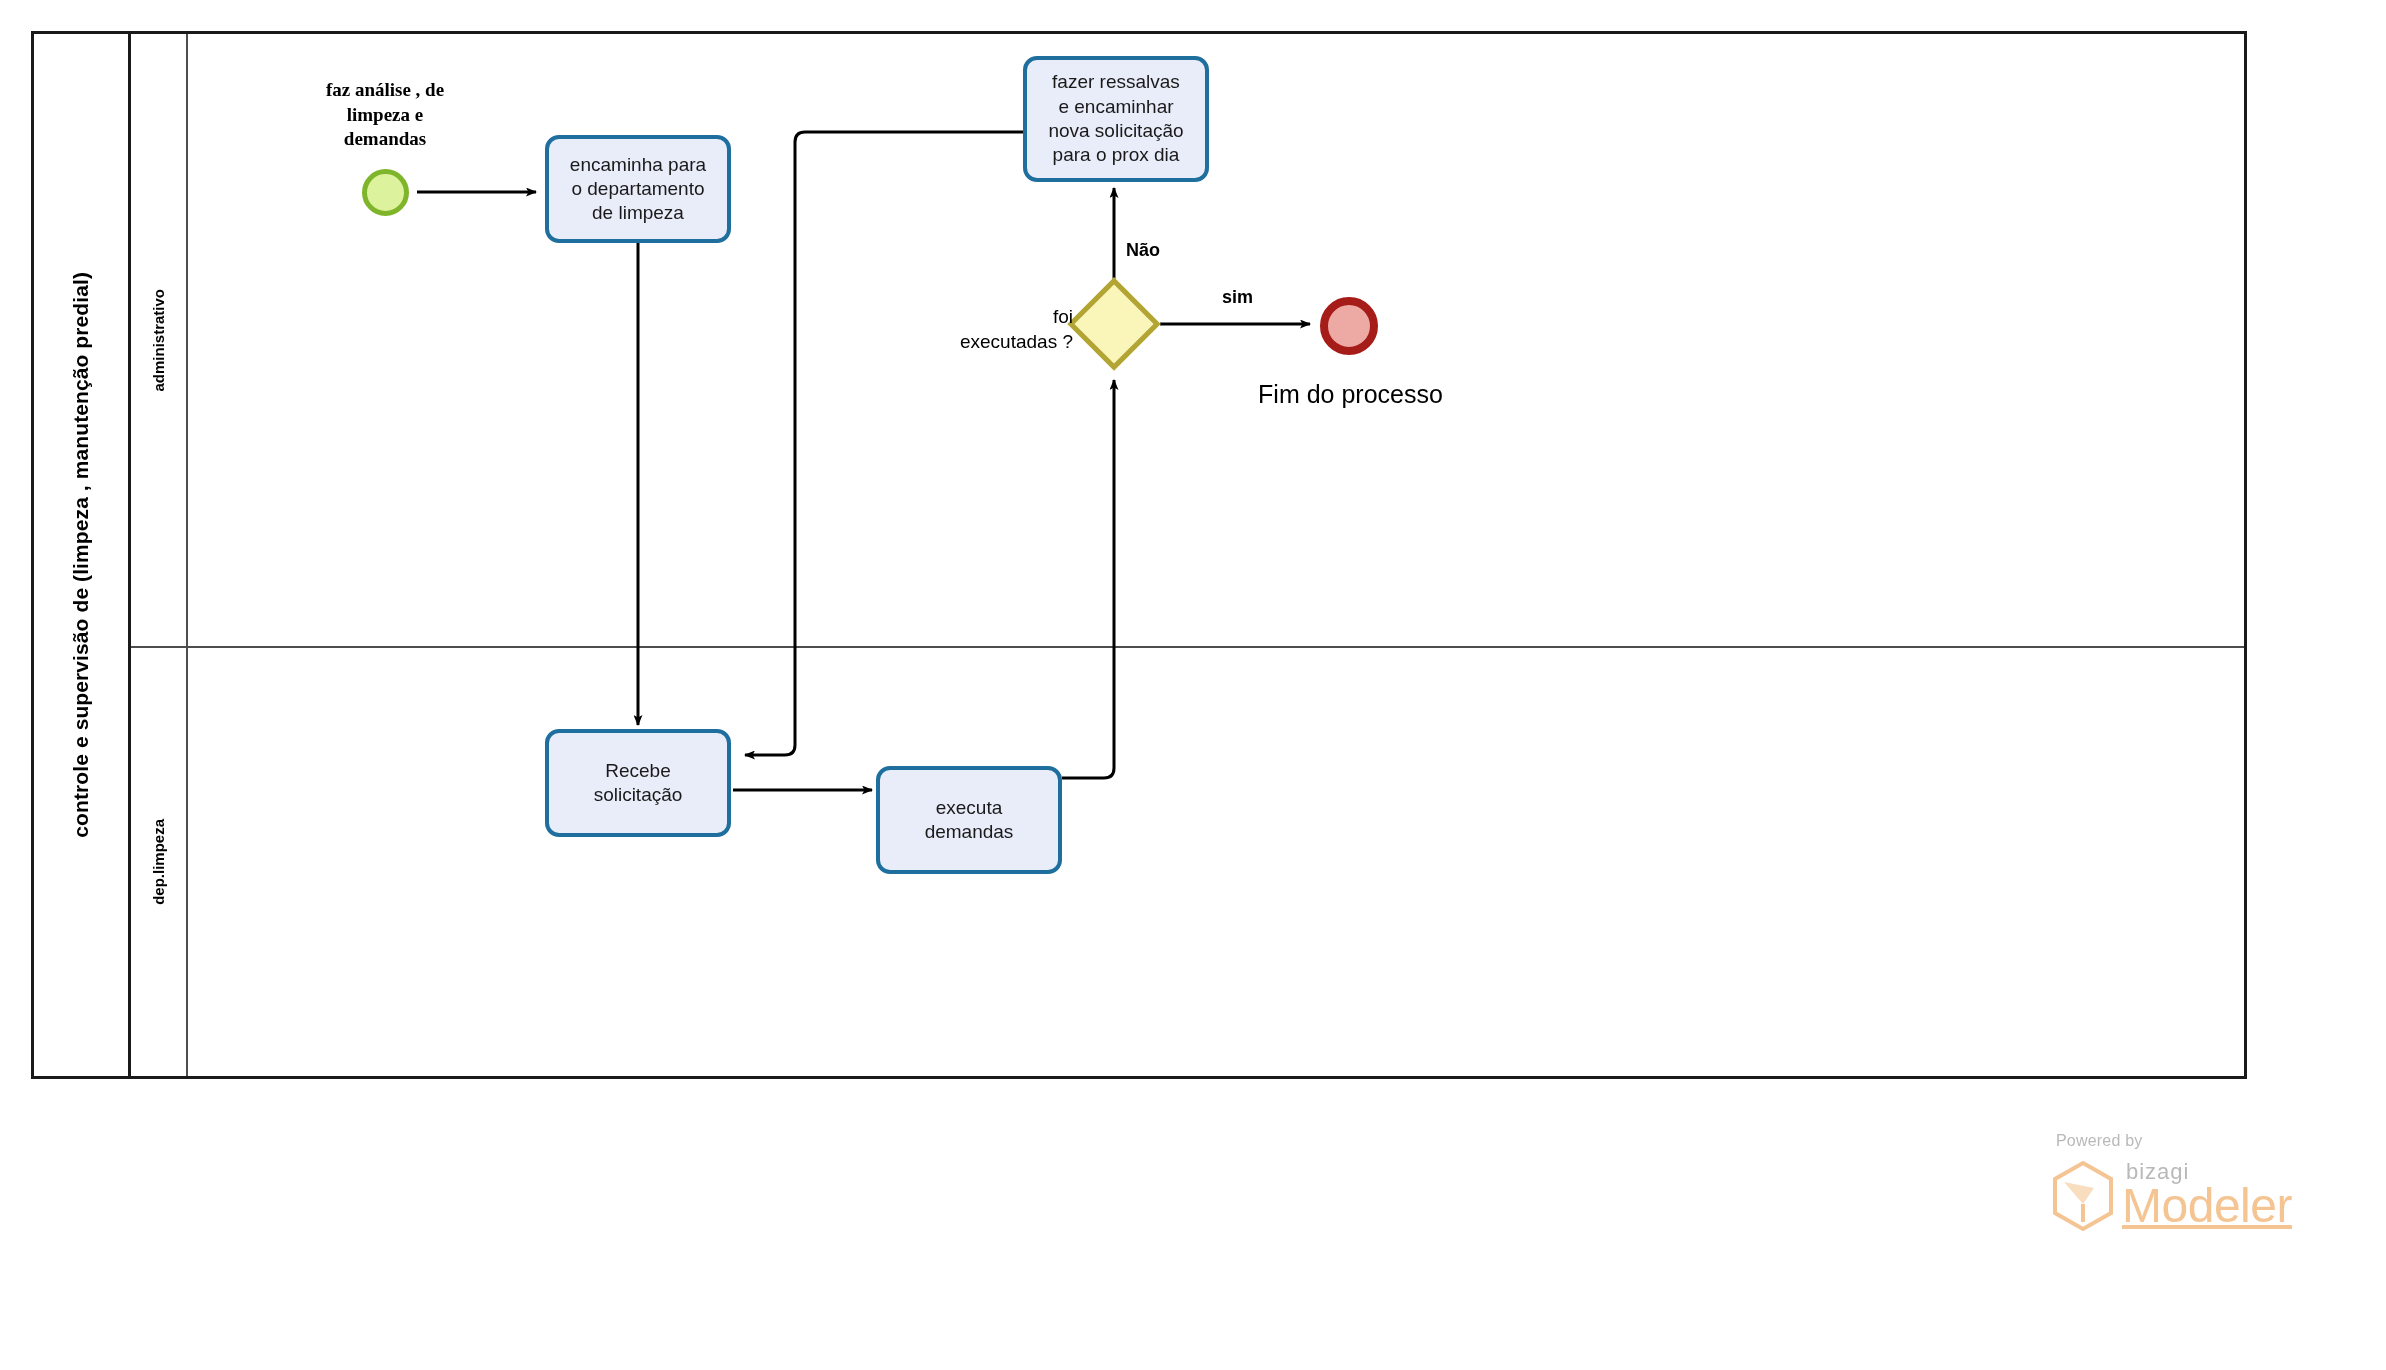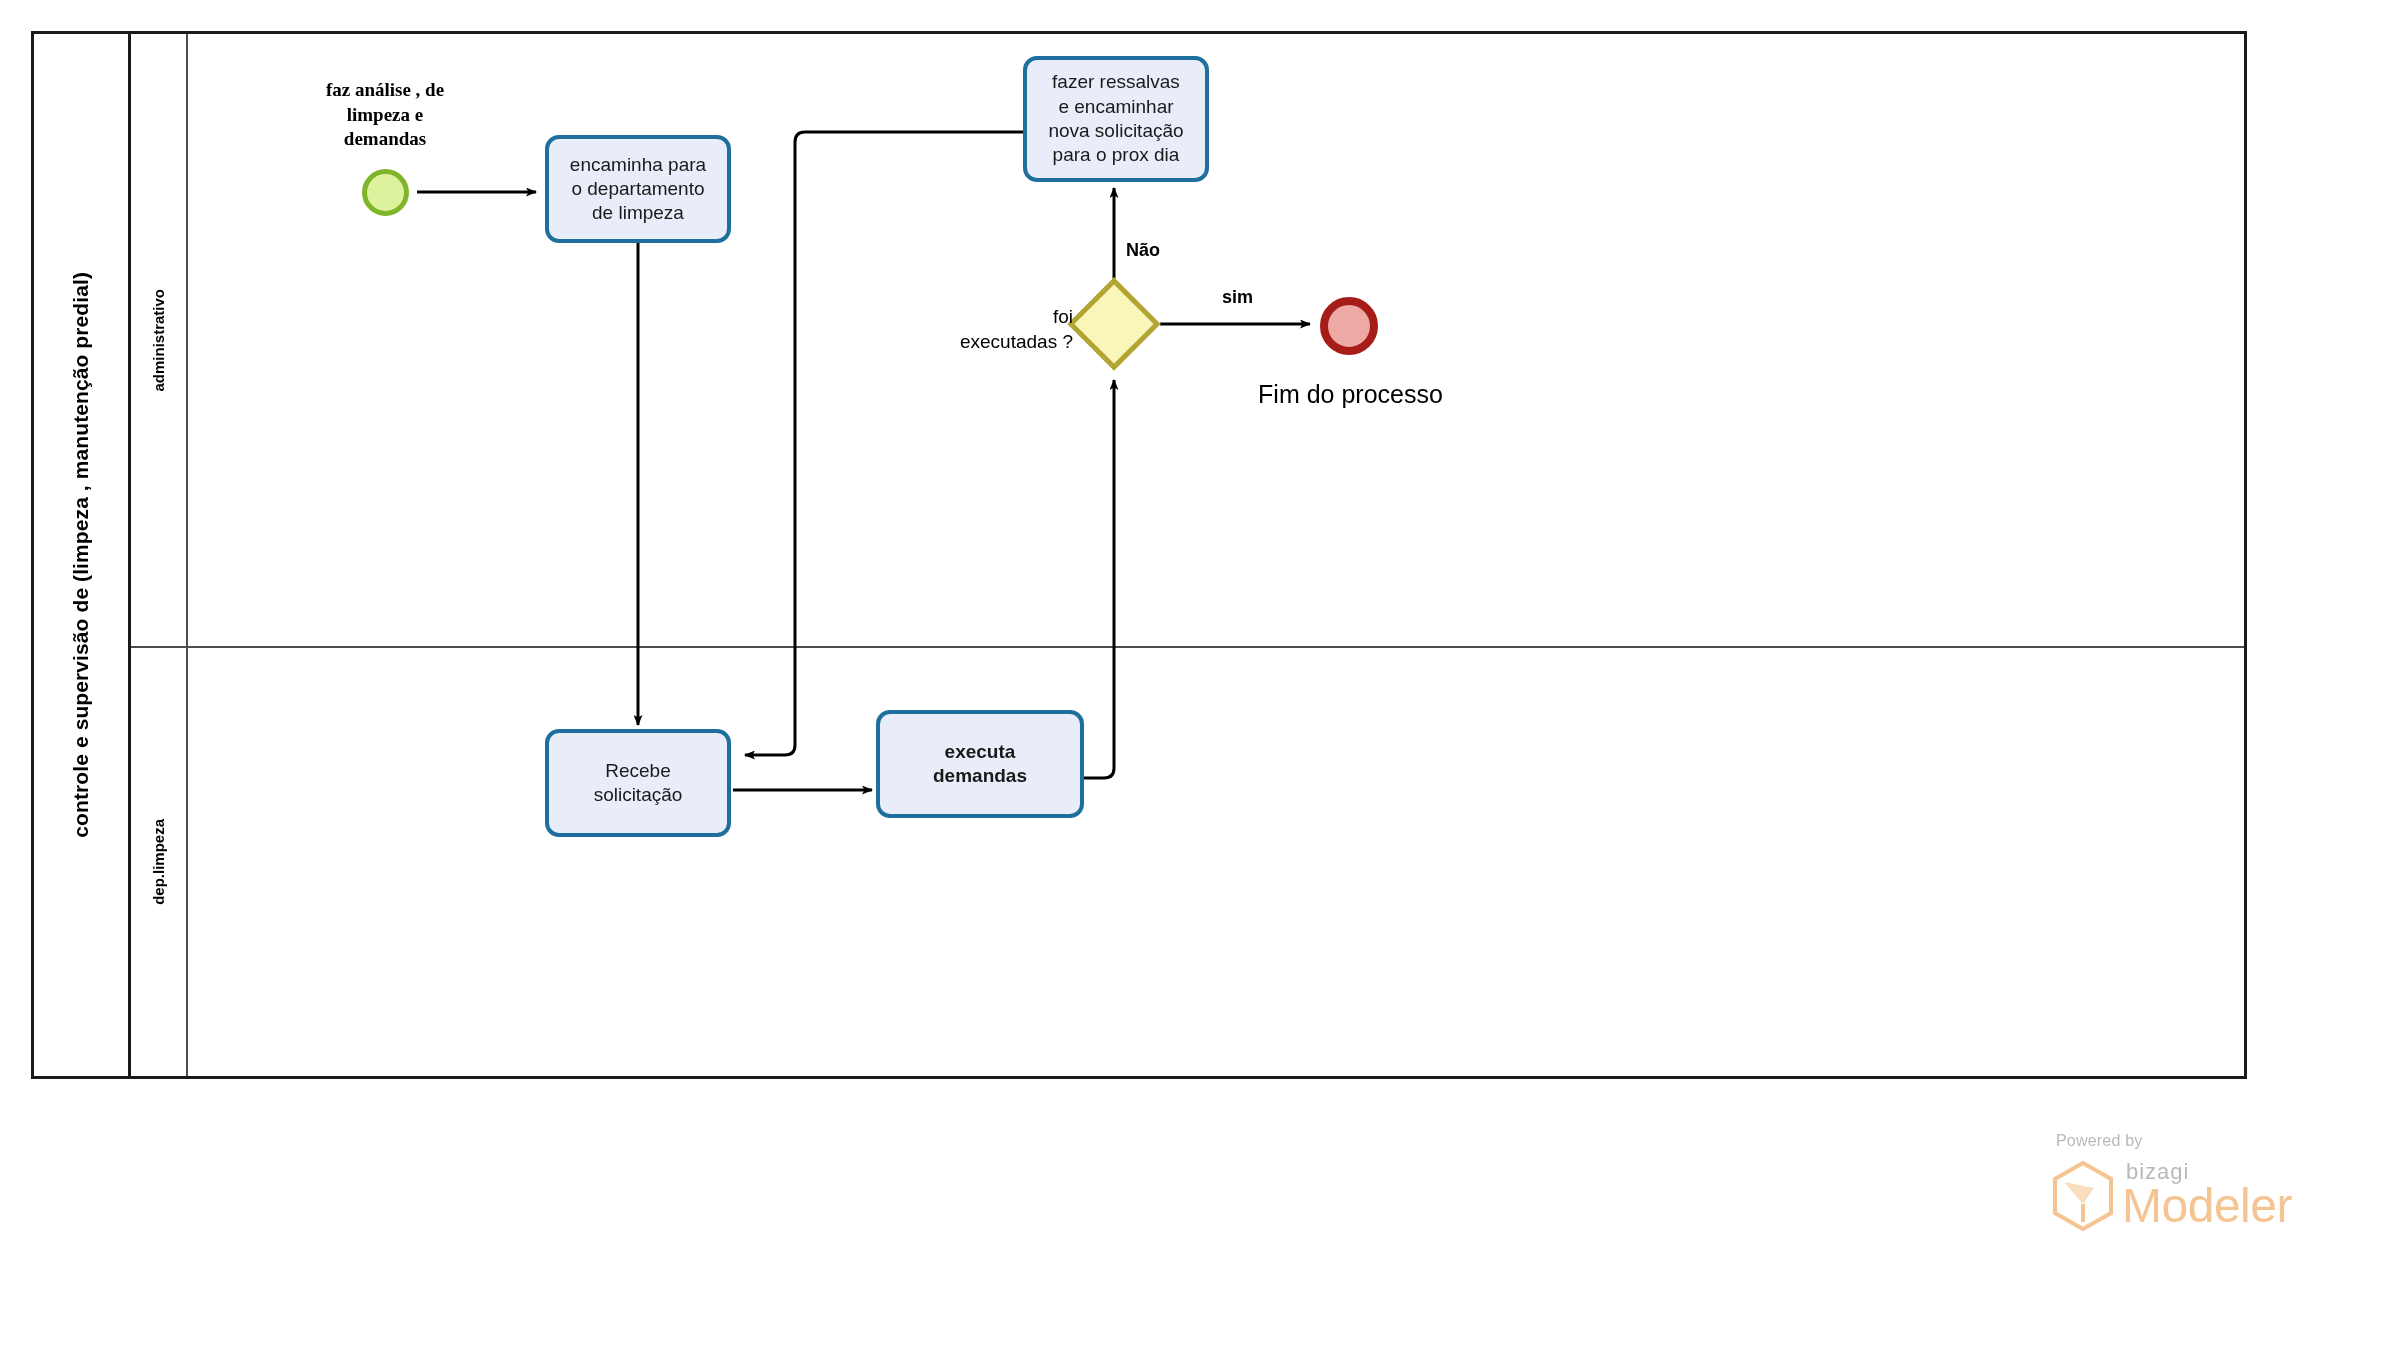--- a/index.html
+++ b/index.html
@@ -193,20 +193,21 @@
     color: #b9b9b9;
     letter-spacing: 1px;
   }
   .wm-modeler {
     position: absolute;
     left: 78px;
     top: 46px;
     font-size: 48px;
     color: #f5c493;
     letter-spacing: -0.5px;
+    text-decoration: underline;
   }
 </style>
 </head>
 <body>
 
 <div id="canvas">
 
   <div class="pool">
     <div class="pool-header">
       <span class="pool-header-label">controle e supervisão de (limpeza , manutenção predial)</span>
@@ -285,21 +286,21 @@
   <div class="lbl lbl-flow" style="left:1222px; top:287px; width:70px;">sim</div>
 
   <div class="node event end" style="left:1320px; top:297px; width:58px; height:58px;"></div>
   <div class="lbl lbl-event-end" style="left:1248px; top:378px; width:205px;">Fim do processo</div>
 
   <div class="node task" style="left:545px; top:729px; width:186px; height:108px;">
     <span>Recebe
 solicitação</span>
   </div>
 
-  <div class="node task" style="left:876px; top:710px; width:208px; height:108px;font-weight:bold;">
+  <div class="node task" style="left:876px; top:766px; width:186px; height:108px;">
     <span>executa
 demandas</span>
   </div>
 
   <div class="watermark">
     <div class="wm-powered">Powered by</div>
     <svg class="wm-hex" width="66" height="72" viewBox="0 0 66 72">
       <path d="M33 3 L61 19 L61 53 L33 69 L5 53 L5 19 Z" fill="none" stroke="#f5c493" stroke-width="4"></path>
       <path d="M14 22 L44 28 L33 44 Z" fill="#f9ddbf"></path>
       <path d="M33 44 L33 62" stroke="#f5c493" stroke-width="4" fill="none"></path>

